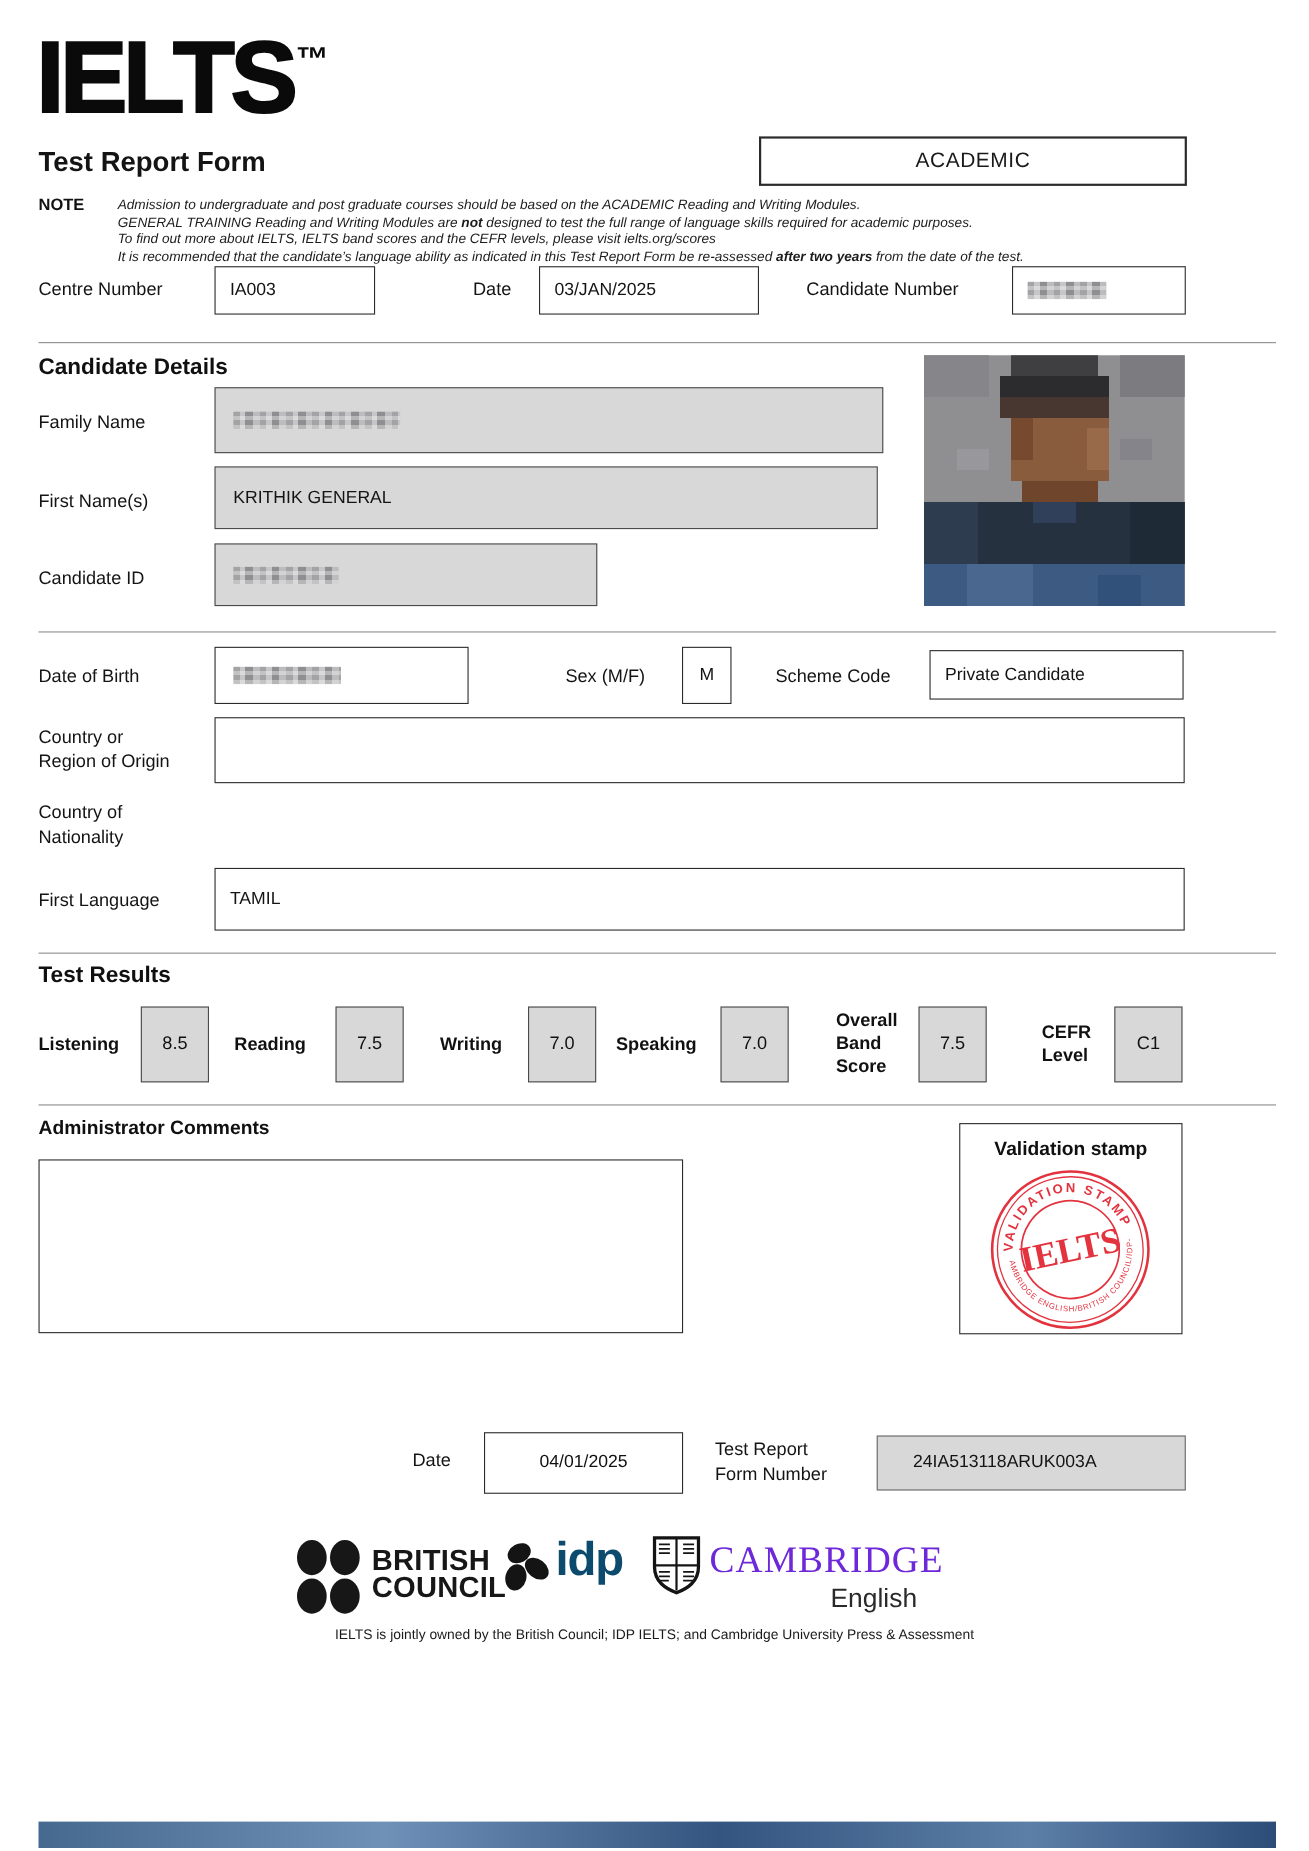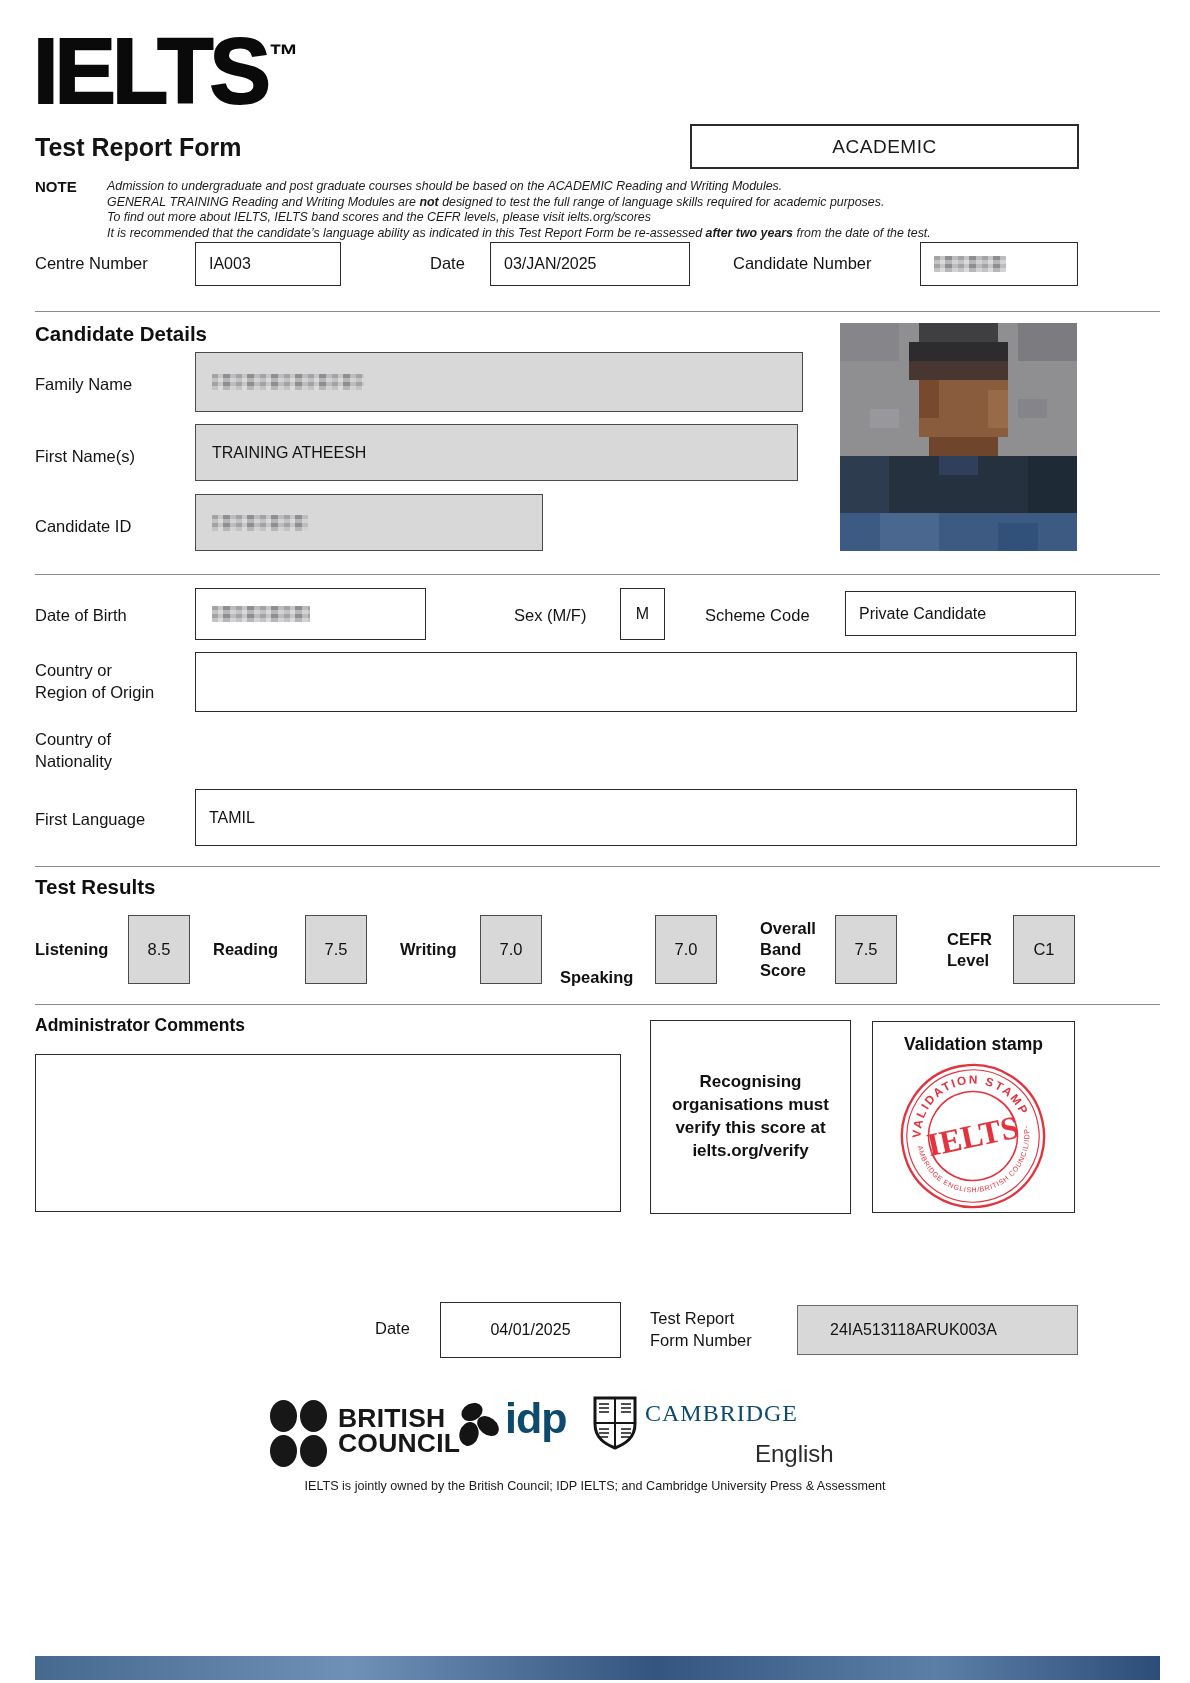--- a/index.html
+++ b/index.html
@@ -27,21 +27,21 @@
          repeating-linear-gradient(90deg,#a3a3a5 0 6px,#c6c6c8 6px 11px,#8f8f91 11px 18px,#bcbcbe 18px 24px);}
   .score-box{position:absolute;width:62px;height:69px;background:#d8d8d8;border:1.5px solid #4a4a4a;
              display:flex;align-items:center;justify-content:center;font-size:16.5px;box-sizing:border-box;}
   .score-lbl{position:absolute;font-size:16.5px;font-weight:700;line-height:1.3;}
   .vmid{top:50%;transform:translateY(-50%);}
   .verify-box{border:1.5px solid #2b2b2b;display:flex;align-items:center;justify-content:center;
               text-align:center;font-size:17px;font-weight:700;line-height:1.35;padding:10px;box-sizing:border-box;}
   .bc-dot{position:absolute;width:27px;height:32px;border-radius:50%;background:#171717;}
   .bc-text{font-size:26.5px;font-weight:700;line-height:0.95;letter-spacing:0.2px;color:#171717;}
   .idp-text{font-size:43px;font-weight:800;letter-spacing:-1px;color:#0c4a6e;}
-  .cam-text{font-family:"Liberation Serif",serif;font-size:24px;letter-spacing:1px;color:#0c4a6e;}
+  .cam-text{font-family:"Liberation Serif",serif;font-size:34px;letter-spacing:1px;color:#6d28d9;}
   .cam-sub{font-size:24px;color:#2a2a2a;}
   .ownership{font-size:12.6px;color:#1a1a1a;text-align:center;width:100%;}
   .bluebar{background:linear-gradient(90deg,#46698f 0%,#6f90b7 28%,#33557f 55%,#5c7fa8 80%,#2c4d78 100%);}
 </style>
 </head>
 <body>
 
 <div class="page">
 
   <div class="abs logo" style="left:33px;top:30px;"><span>IELTS</span><span class="tm">™</span></div>
@@ -75,21 +75,21 @@
 
   <div class="abs sec-title" style="left:35px;top:322px;">Candidate Details</div>
 
   <div class="abs lbl" style="left:35px;top:374px;">Family Name</div>
   <div class="abs box gray" style="left:195px;top:352px;width:608px;height:60px;">
       <span class="pix" style="width:152px;margin-left:16px;"></span>
     </div>
 
   <div class="abs lbl" style="left:35px;top:446px;">First Name(s)</div>
   <div class="abs box gray" style="left:195px;top:424px;width:603px;height:57px;">
-      <span class="val" style="padding-left:16px;">TRAINING ATHEESH</span>
+      <span class="val" style="padding-left:16px;">KRITHIK GENERAL</span>
     </div>
 
   <div class="abs lbl" style="left:35px;top:516px;">Candidate ID</div>
   <div class="abs box gray" style="left:195px;top:494px;width:348px;height:57px;">
       <span class="pix" style="width:96px;margin-left:16px;"></span>
     </div>
 
   <svg class="abs" style="left:840px;top:323px;" width="237" height="228" viewBox="0 0 12 12" preserveAspectRatio="none" shape-rendering="crispEdges">
     <rect width="12" height="12" fill="#8f8f91"></rect>
     <rect x="0" y="0" width="3" height="2" fill="#85858a"></rect>
@@ -155,42 +155,39 @@
         <span>8.5</span>
       </div>
     <div class="score-lbl vmid" style="left:178px;">Reading</div>
     <div class="score-box" style="left:270px;">
         <span>7.5</span>
       </div>
     <div class="score-lbl vmid" style="left:365px;">Writing</div>
     <div class="score-box" style="left:445px;">
         <span>7.0</span>
       </div>
-    <div class="score-lbl vmid" style="left:525px;margin-top:28px;">Speaking</div>
+    <div class="score-lbl vmid" style="left:525px;">Speaking</div>
     <div class="score-box" style="left:620px;">
         <span>7.0</span>
       </div>
     <div class="score-lbl vmid" style="left:725px;width:75px;">Overall Band Score</div>
     <div class="score-box" style="left:800px;">
         <span>7.5</span>
       </div>
     <div class="score-lbl vmid" style="left:912px;width:55px;">CEFR Level</div>
     <div class="score-box" style="left:978px;">
         <span>C1</span>
       </div>
   </div>
 
   <div class="abs hr" style="left:35px;top:1004px;width:1125px;"></div>
 
   <div class="abs sub-title" style="left:35px;top:1015px;">Administrator Comments</div>
   <div class="abs box" style="left:35px;top:1054px;width:586px;height:158px;"></div>
 
-  <div class="abs verify-box" style="left:650px;top:1020px;width:201px;height:194px;">
-      <span>Recognising organisations must verify this score at ielts.org/verify</span>
-    </div>
 
   <div class="abs" style="left:872px;top:1021px;width:203px;height:192px;border:1.5px solid #2b2b2b;box-sizing:border-box;">
     <div class="sub-title" style="text-align:center;margin-top:12px;">Validation stamp</div>
     <svg width="148" height="148" viewBox="0 0 150 150" style="position:absolute;left:26px;top:40px;transform:rotate(-12deg);">
       <g fill="none" stroke="#e2333f">
         <circle cx="75" cy="75" r="72" stroke-width="2.4"></circle>
         <circle cx="75" cy="75" r="67" stroke-width="1.2"></circle>
         <circle cx="75" cy="75" r="45" stroke-width="1.6"></circle>
       </g>
       <defs>

